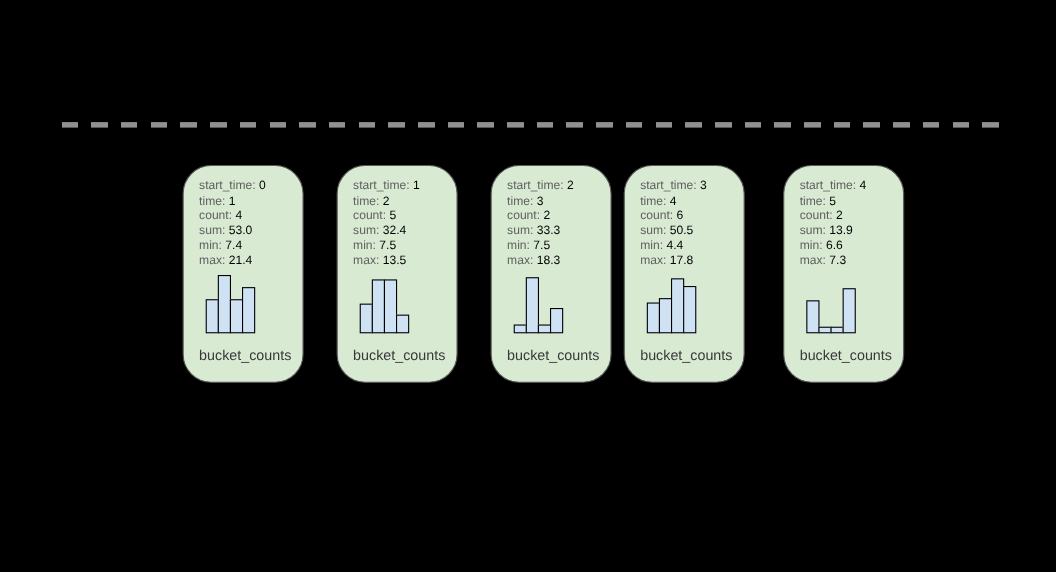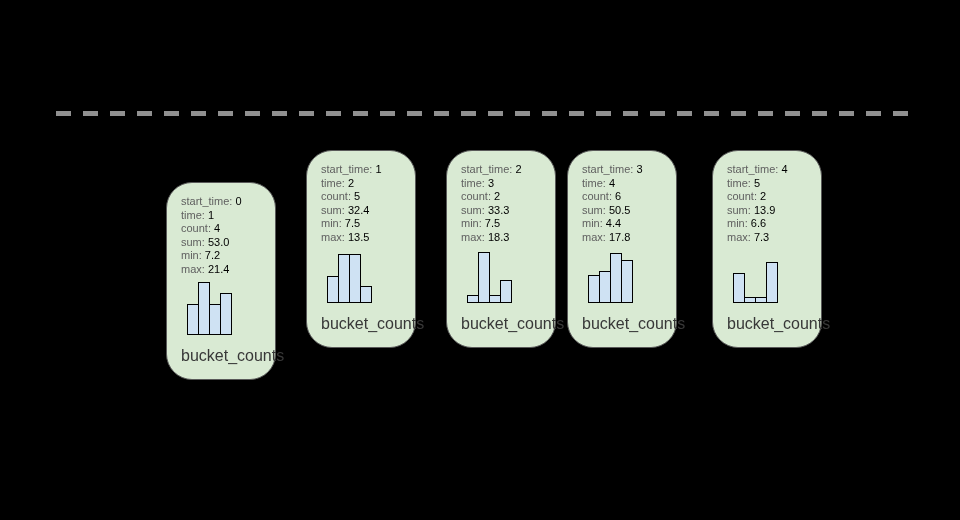--- a/index.html
+++ b/index.html
@@ -22,21 +22,21 @@
   .card {
     position: absolute;
     top: 150px;
     width: 110px;
     height: 198px;
     background: #d9ead3;
     border: 1px solid #595959;
     border-radius: 26px;
     box-sizing: border-box;
   }
-  .c1 { left: 166px; margin-top: 32px; }
+  .c1 { left: 166px; }
   .c2 { left: 306px; }
   .c3 { left: 446px; }
   .c4 { left: 567px; }
   .c5 { left: 712px; }
   .fields {
     position: absolute;
     top: 12px;
     left: 14px;
     right: 6px;
     font-size: 11px;
@@ -57,37 +57,37 @@
     width: 12px;
     background: #cfe2f3;
     border: 1px solid #000000;
     box-sizing: border-box;
   }
   .bar + .bar { margin-left: -1px; }
   .footer {
     position: absolute;
     left: 14px;
     top: 164px;
-    font-size: 16px;
+    font-size: 13px;
     color: #383838;
   }
 </style>
 </head>
 <body>
 
 <div class="stage">
   <div class="divider"></div>
 
   <section class="card c1">
     <div class="fields">
       <div><span class="fl">start_time:</span> <span class="fv">0</span></div>
       <div><span class="fl">time:</span> <span class="fv">1</span></div>
       <div><span class="fl">count:</span> <span class="fv">4</span></div>
       <div><span class="fl">sum:</span> <span class="fv">53.0</span></div>
-      <div><span class="fl">min:</span> <span class="fv">7.2</span></div>
+      <div><span class="fl">min:</span> <span class="fv">7.4</span></div>
       <div><span class="fl">max:</span> <span class="fv">21.4</span></div>
     </div>
     <div class="bars">
         <div class="bar" style="height: 31px;"></div>
         <div class="bar" style="height: 53px;"></div>
         <div class="bar" style="height: 31px;"></div>
         <div class="bar" style="height: 42px;"></div>
       </div>
     <div class="footer">bucket_counts</div>
   </section>

